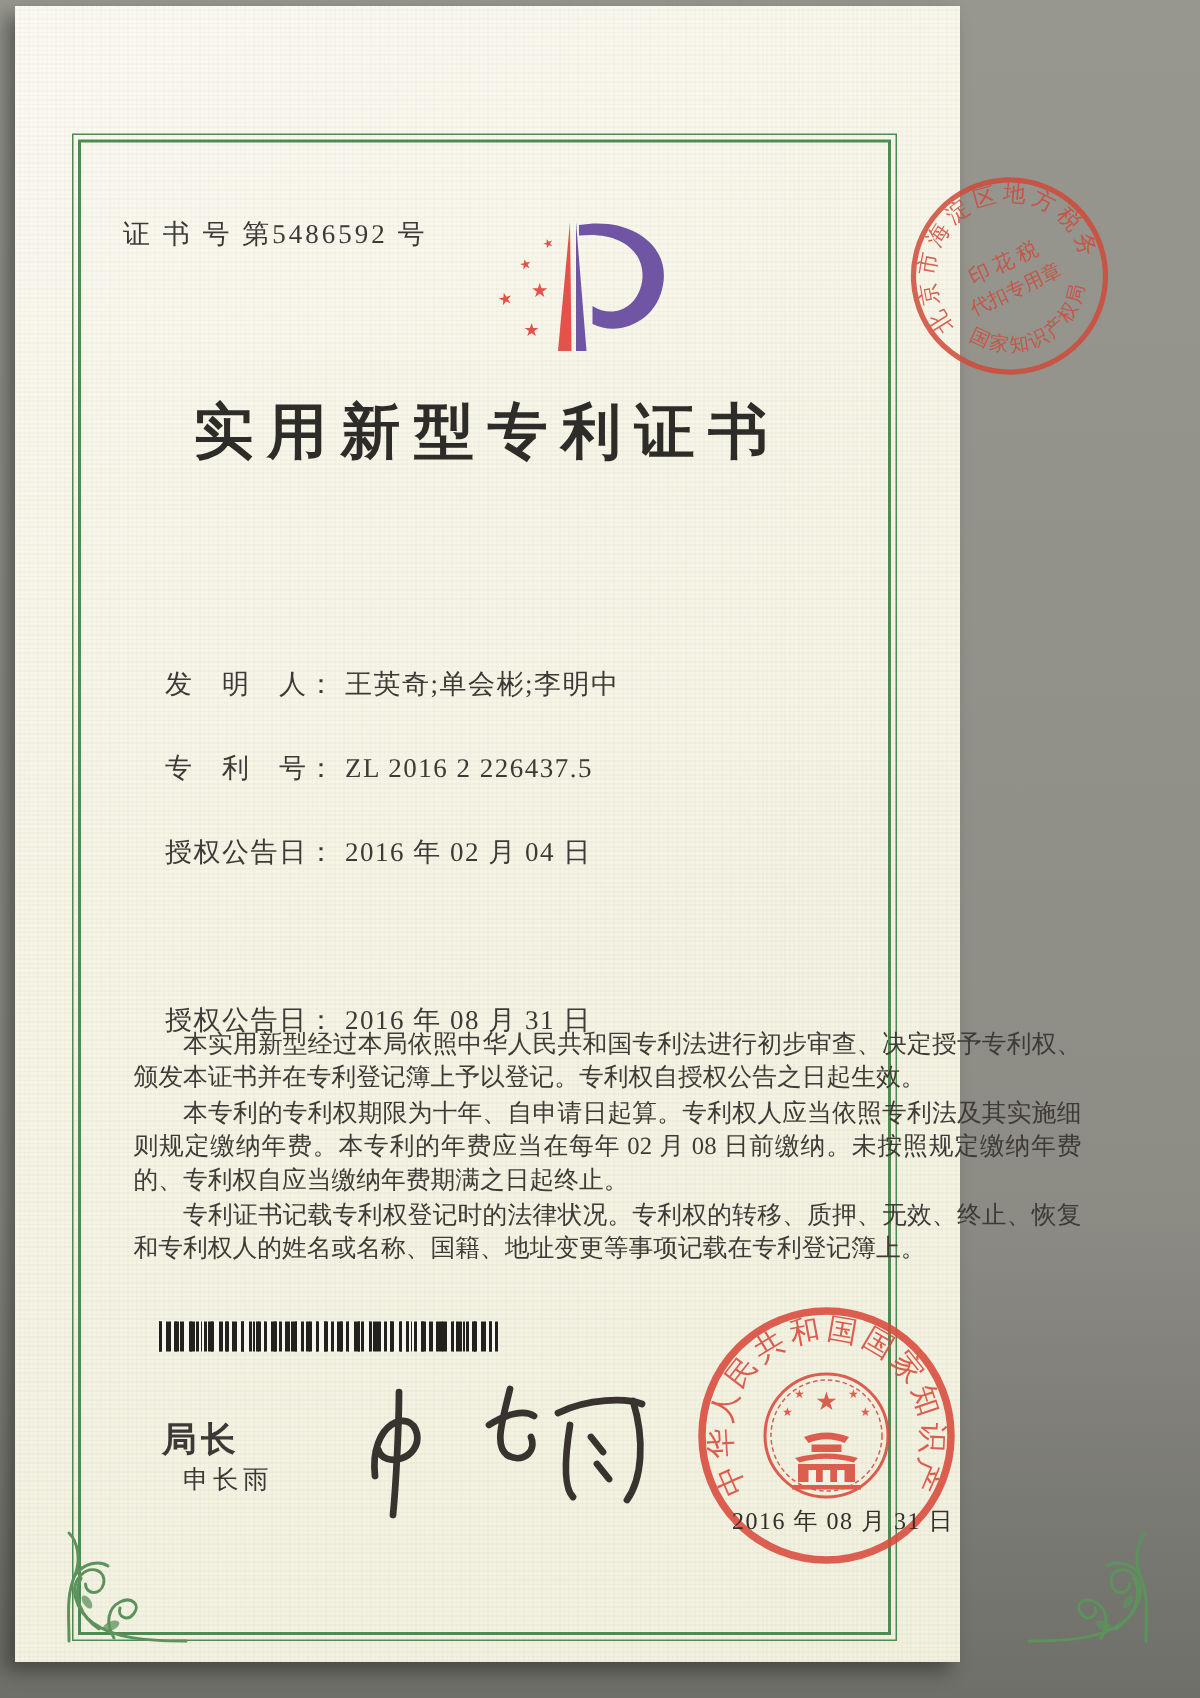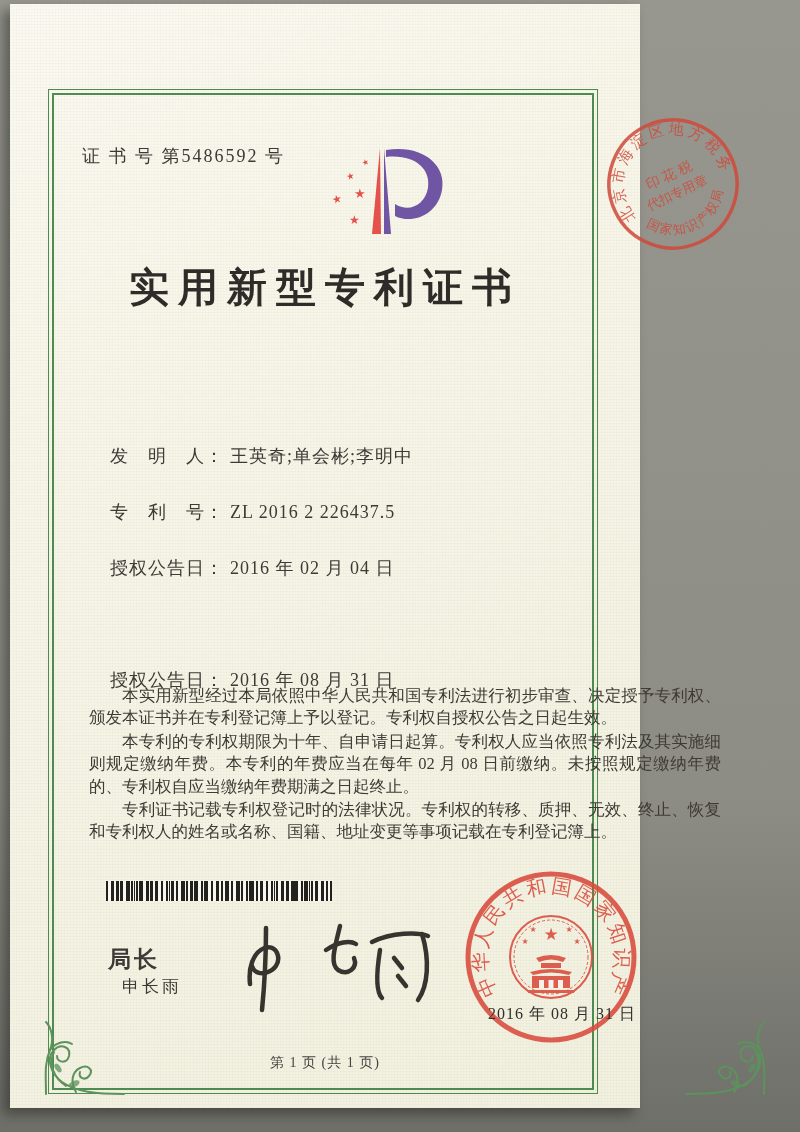--- a/index.html
+++ b/index.html
@@ -178,15 +178,14 @@
       <path d="M40,86 C34,76 36,66 44,62 C52,58 58,64 53,70 C49,75 42,72 44,66"></path>
       <path d="M10,88 C10,70 8,58 14,44 C18,34 16,22 10,16"></path>
       <path d="M14,44 C20,36 30,34 36,38"></path>
     </g>
     <g fill="#5c925c" opacity="0.75">
       <ellipse cx="38" cy="78" rx="6" ry="3" transform="rotate(-25 38 78)"></ellipse>
       <ellipse cx="22" cy="62" rx="5" ry="2.6" transform="rotate(55 22 62)"></ellipse>
     </g>
   </svg>
 
-  <div class="footer">第 1 页 (共 1 页)</div>
 
 </div>
 
 </body></html>

